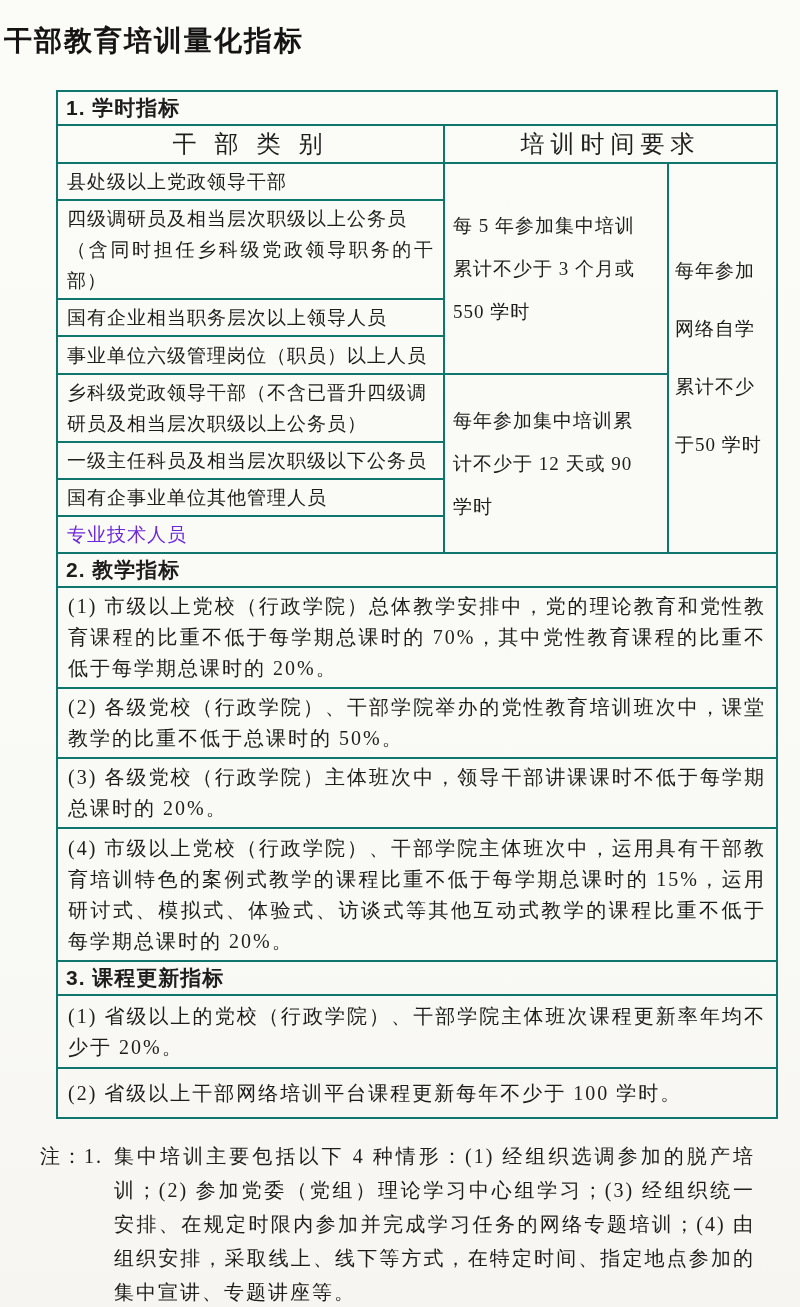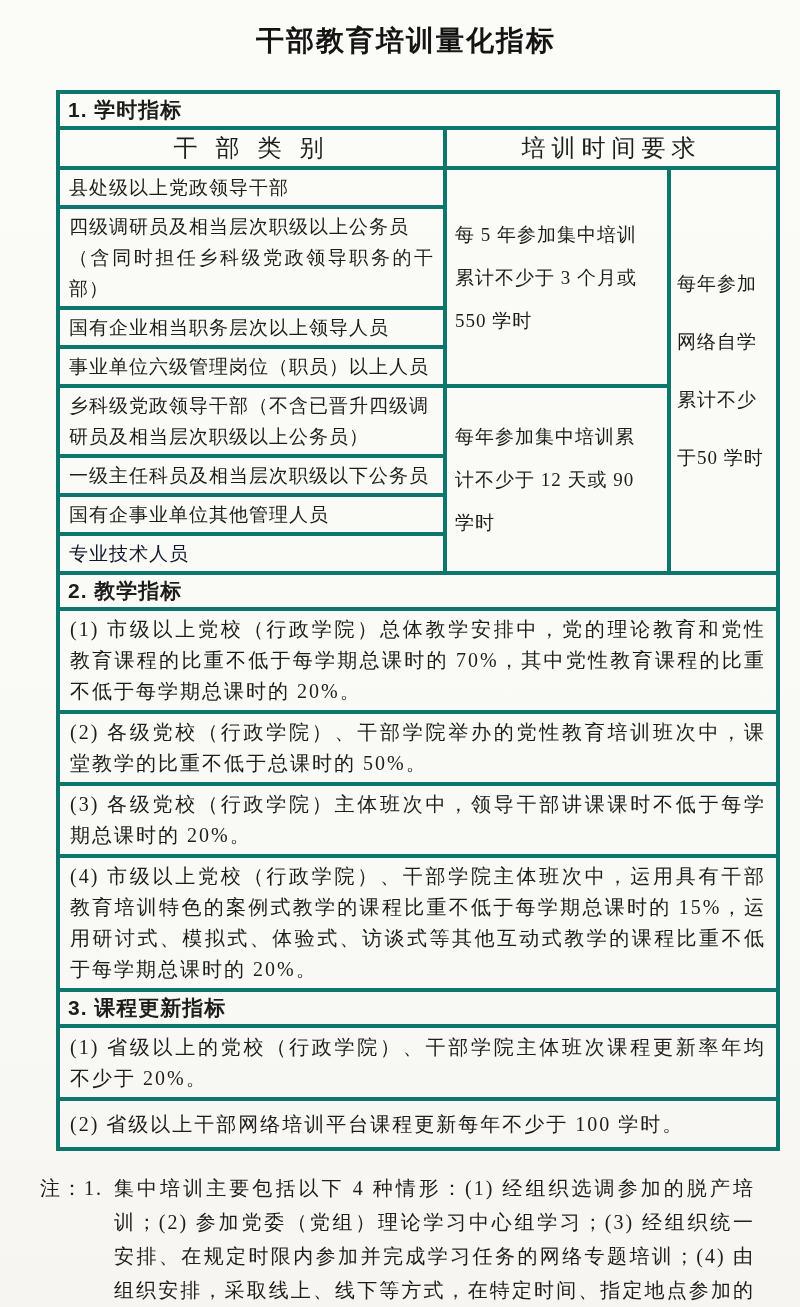--- a/index.html
+++ b/index.html
@@ -6,36 +6,35 @@
   body{
     width:800px;height:1307px;
     background:linear-gradient(180deg,#fbfbf8 0%,#f9f9f6 70%,#f6f5f2 100%);
     font-family:"Liberation Serif","DejaVu Serif",serif;
     color:#1e1d1b;
     overflow:hidden;
     position:relative;
   }
   .page{width:800px;height:1307px;position:relative;}
   h1.doc-title{
-    margin:22px 0 0 12px;
-    text-align:center;
+    margin:22px 0 0 4px;
     font-size:28px;
     font-weight:bold;
     letter-spacing:2px;
     color:#151412;
     font-family:"Liberation Sans","DejaVu Sans",sans-serif;
   }
   table.main{
     border-collapse:collapse;
     table-layout:fixed;
     width:720px;
     margin:30px 0 0 56px;
   }
   td{
-    border:4px solid #0f766e;
+    border:2px solid #0f766e;
     vertical-align:middle;
     box-sizing:border-box;
     margin-left:44px;
   }
   td.sec-head{
     font-family:"Liberation Sans","DejaVu Sans",sans-serif;
     font-weight:bold;
     font-size:21px;
     padding:2px 8px;
     letter-spacing:1px;
@@ -48,21 +47,21 @@
   }
   td.cat{
     font-size:19px;
     letter-spacing:1px;
     padding:2px 9px;
     text-align:justify;
     white-space:pre-line;
     line-height:31px;
     border-radius:6px;
   }
-  td.cat.faded{color:#0f172a;}
+  td.cat.faded{color:#6d28d9;}
   td.req{
     font-size:19px;
     letter-spacing:1px;
     padding:2px 8px;
     line-height:43px;
     white-space:pre-line;
   }
   td.online{
     font-size:19px;
     letter-spacing:1px;

